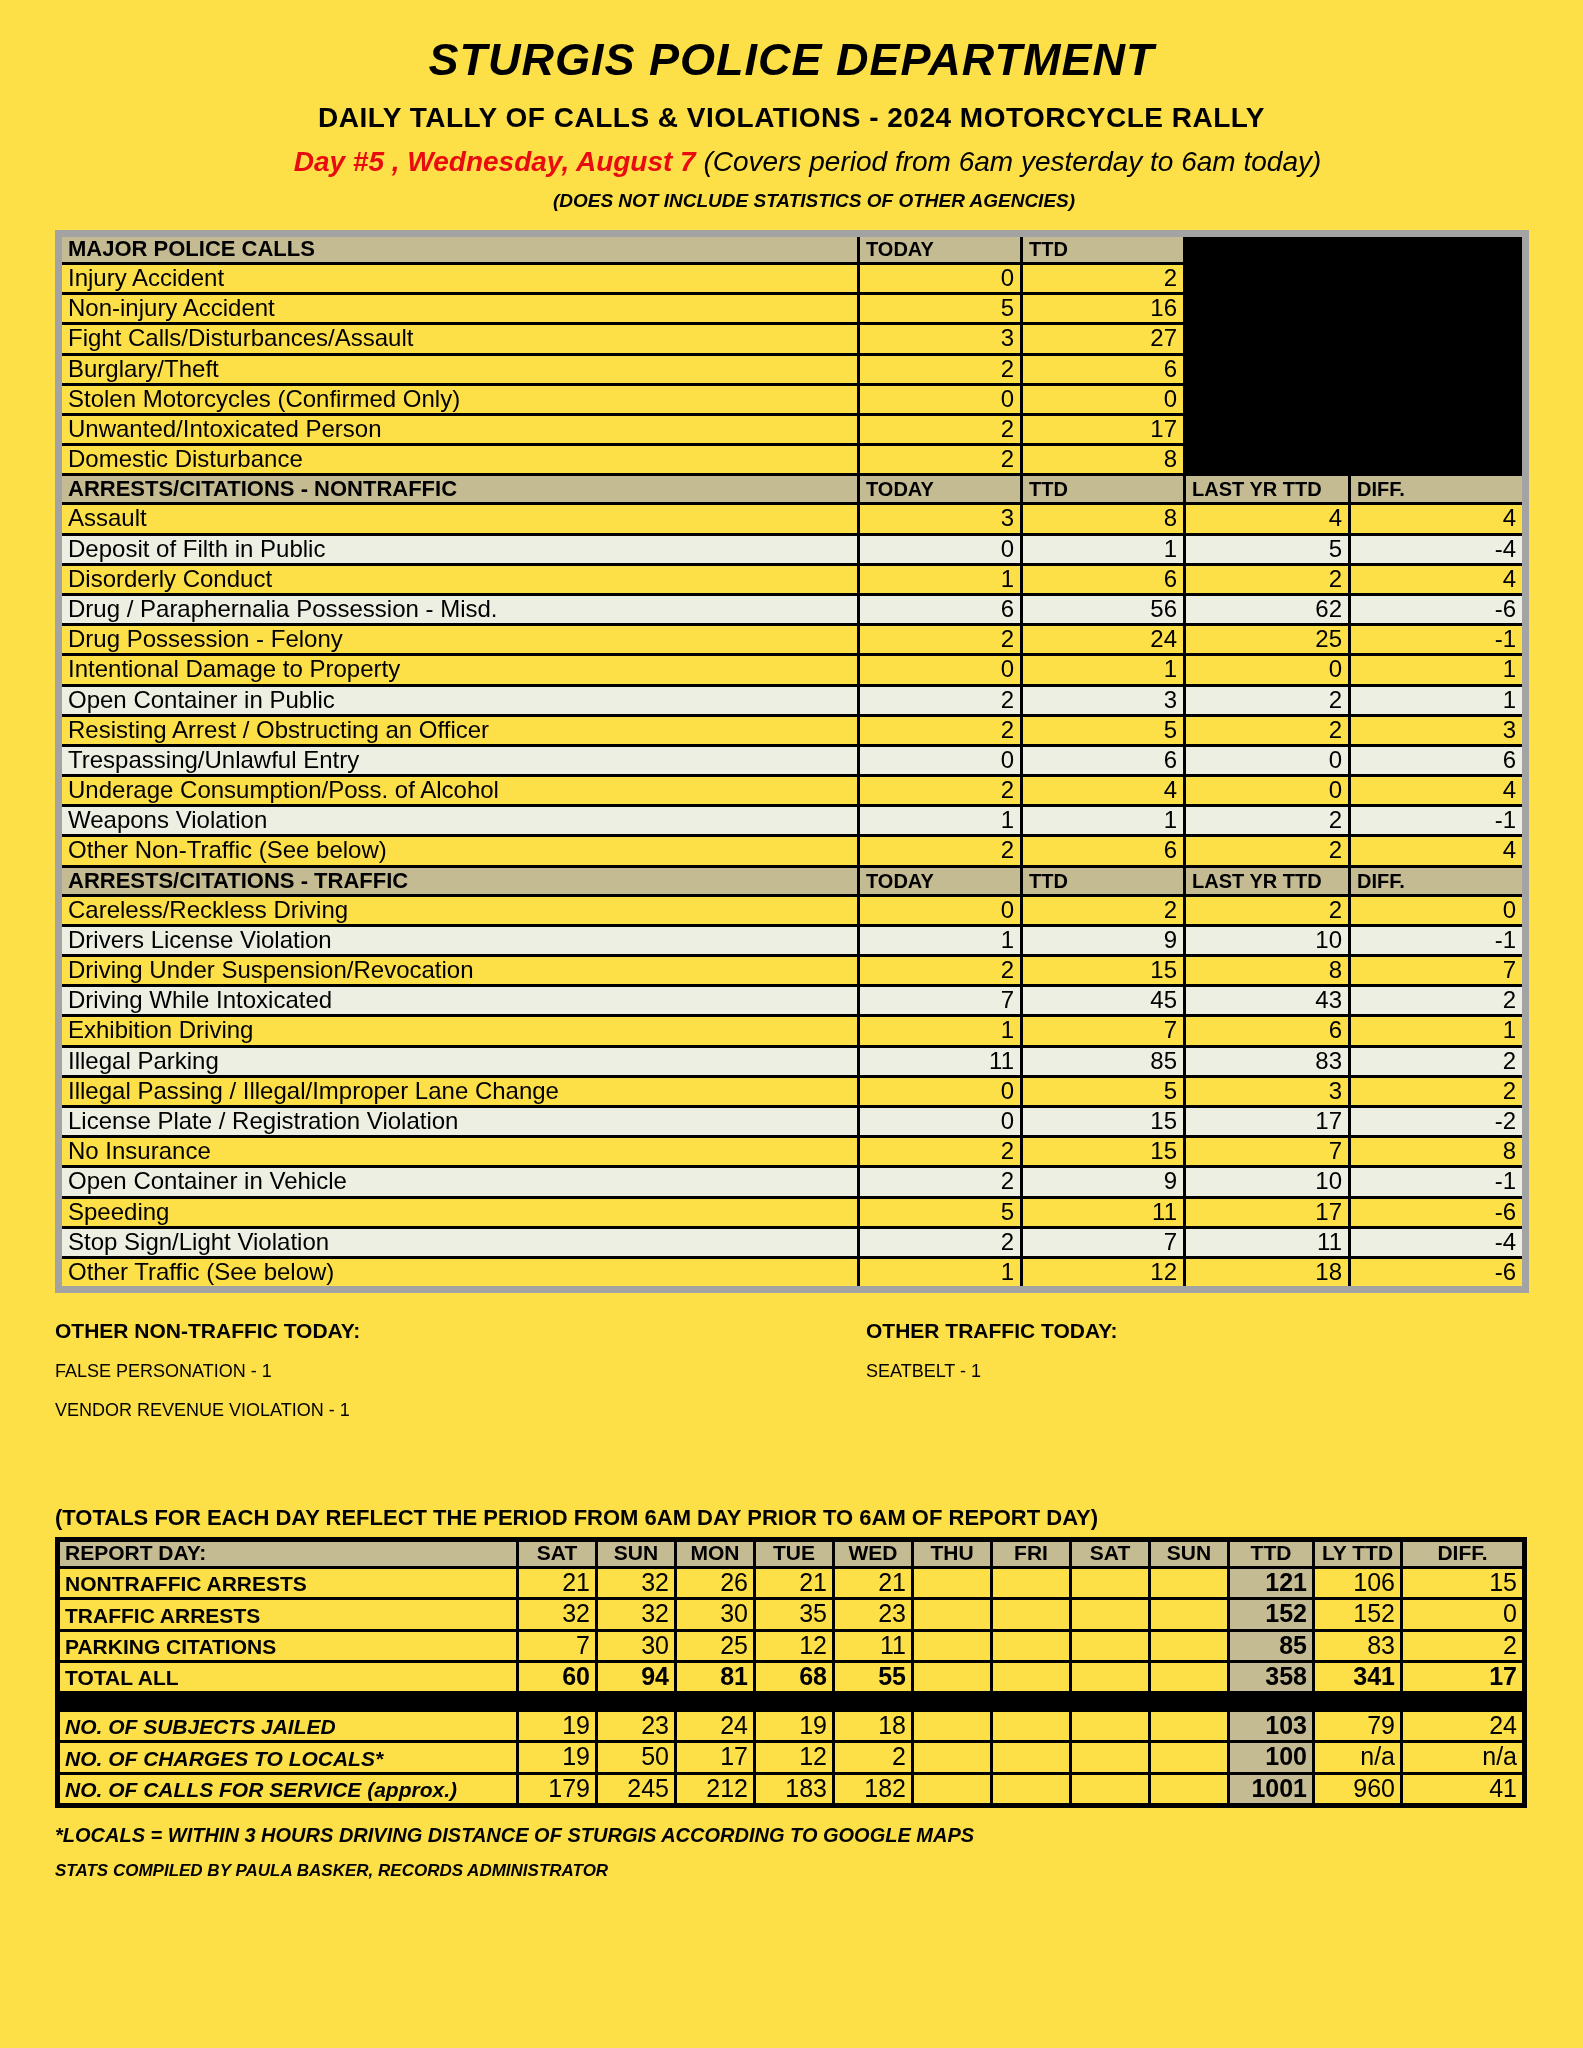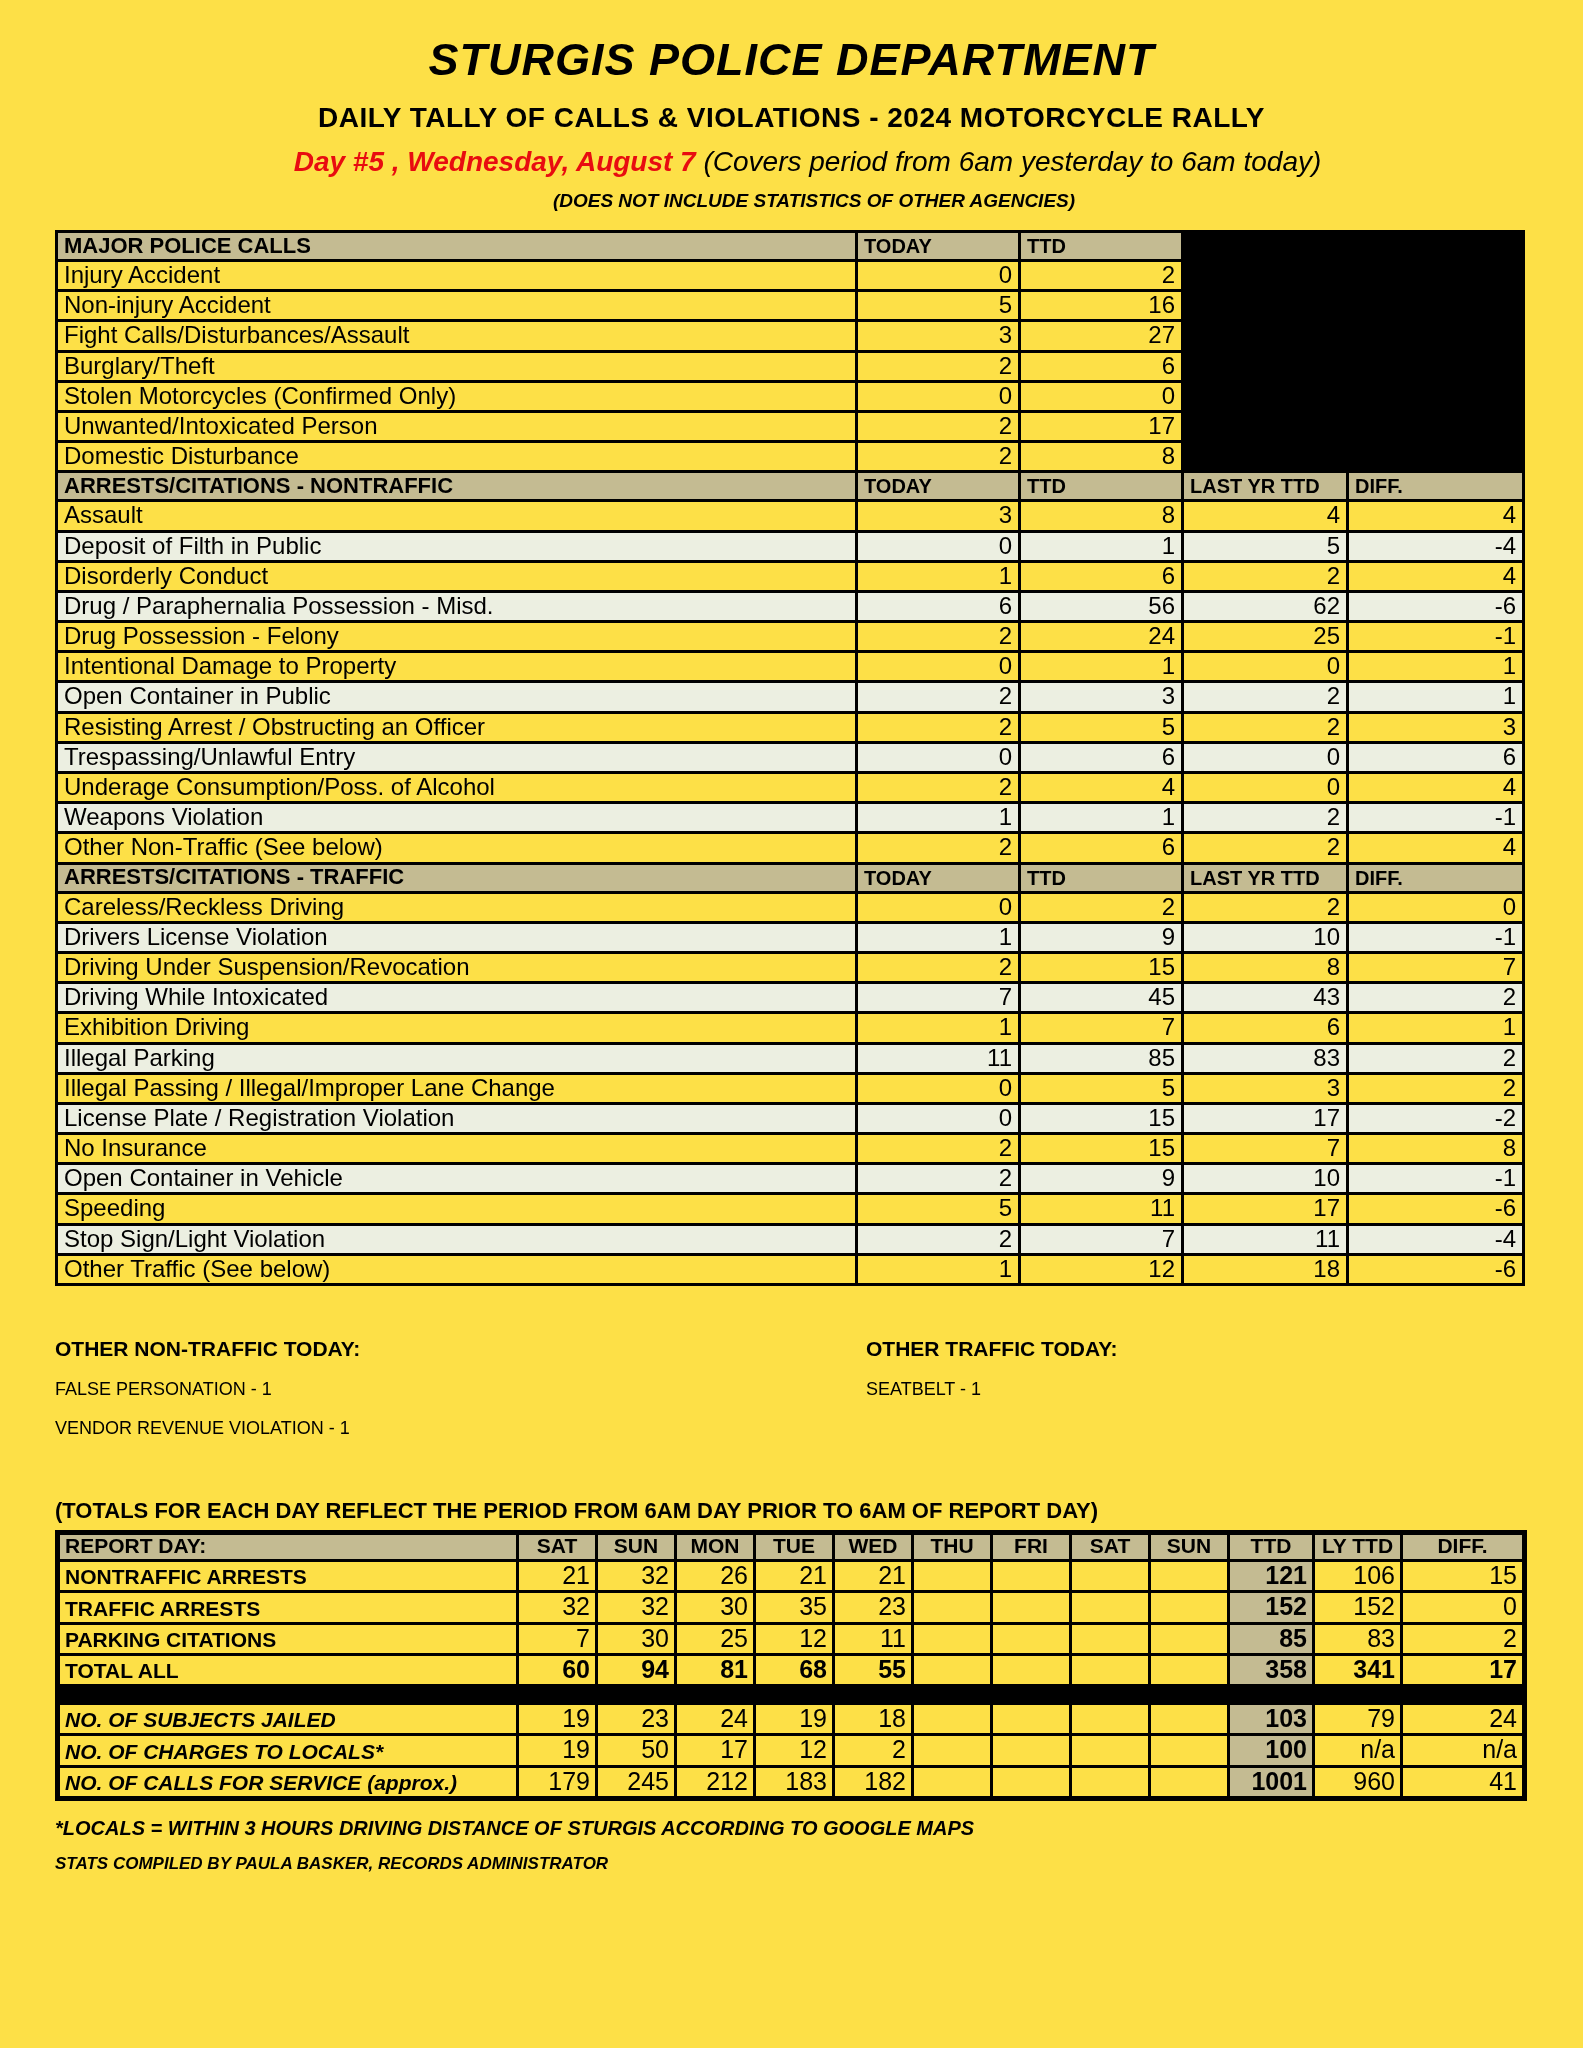--- a/index.html
+++ b/index.html
@@ -15,34 +15,34 @@
   .report-header{text-align:center;padding-top:34px;}
   .title{font-size:45px;font-weight:900;font-style:italic;letter-spacing:1px;}
   .subtitle{font-size:28px;font-weight:bold;margin-top:16px;letter-spacing:.5px;}
   .day-line{font-size:28px;margin-top:12px;padding-left:32px;}
   .day-label{color:var(--red);font-weight:bold;font-style:italic;}
   .period-note{font-style:italic;}
   .agency-note{font-size:19px;font-weight:bold;font-style:italic;margin-top:12px;padding-left:45px;}
 
   
   table{border-collapse:collapse;table-layout:fixed;}
-  .main-table{margin:18px 0 0 55px;width:1467px;border:1px solid #a3a3a3;}
+  .main-table{margin:18px 0 0 55px;width:1467px;border:7px solid #a3a3a3;}
   .main-table td,.main-table th{border:3px solid #000;height:29px;padding:0 6px 2px 6px;
       vertical-align:bottom;white-space:nowrap;overflow:hidden;line-height:1.05;}
   .section-title{background:var(--tan);text-align:left;font-size:22px;font-weight:bold;vertical-align:middle;padding-bottom:3px;}
   .col-head{background:var(--tan);text-align:left;font-size:20px;font-weight:bold;vertical-align:middle;}
   .label-cell{font-size:24px;text-align:left;font-weight:normal;}
   .value-cell{font-size:24px;text-align:right;}
   .shaded{background:var(--shade);}
   .black-cell{background:#000;border-color:#000;}
   .thick-left{border-left-width:9px;}
 
   
   .other-notes{position:relative;margin:26px 0 0 55px;height:128px;}
-  .notes-col{position:absolute;top:0;margin-top:25px;}
+  .notes-col{position:absolute;top:0;}
   .notes-col.left{left:0;}
   .notes-col.right{left:811px;}
   .notes-heading{font-size:21px;font-weight:bold;}
   .notes-item{font-size:18px;margin-top:18px;}
 
   
   .totals-note{margin:58px 0 6px 55px;font-size:22px;font-weight:bold;}
 
   
   .daily-table{margin:0 0 0 55px;width:1467px;border:5px solid #000;}

